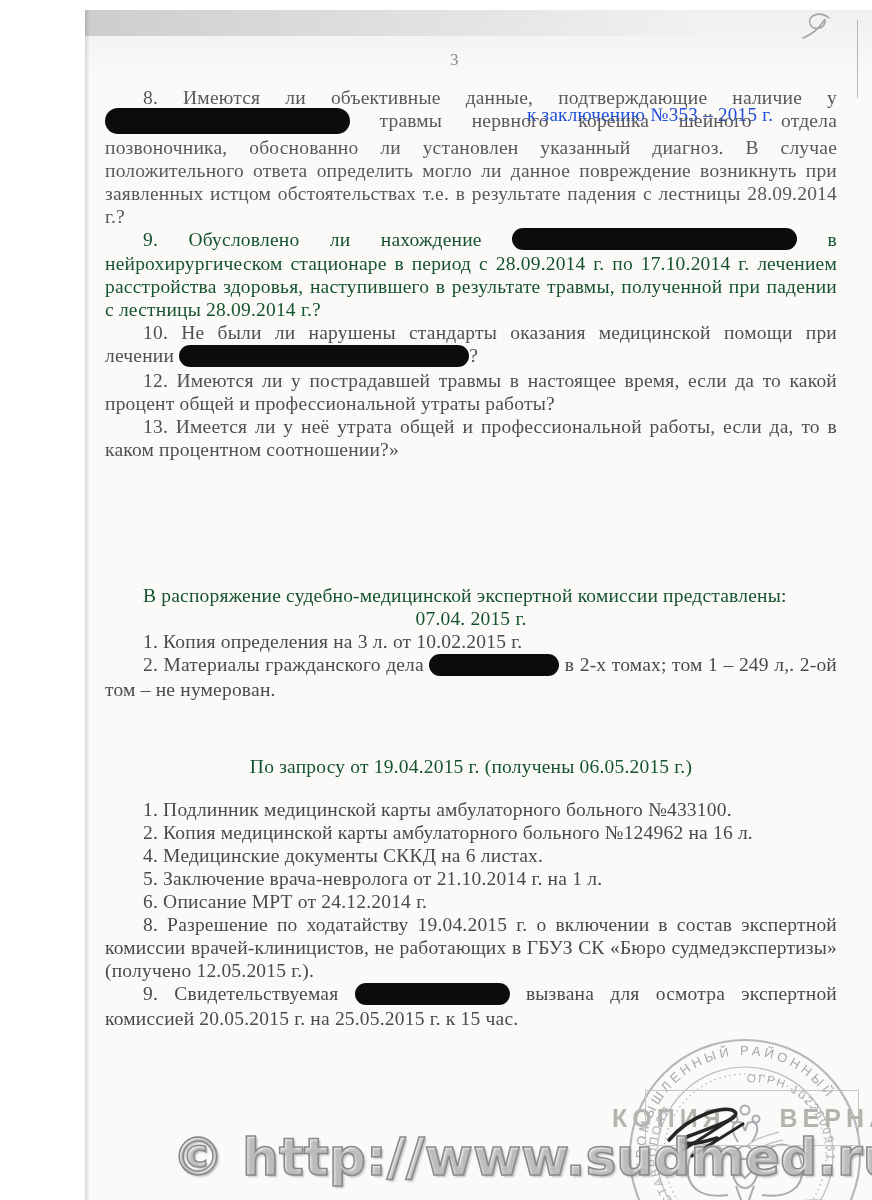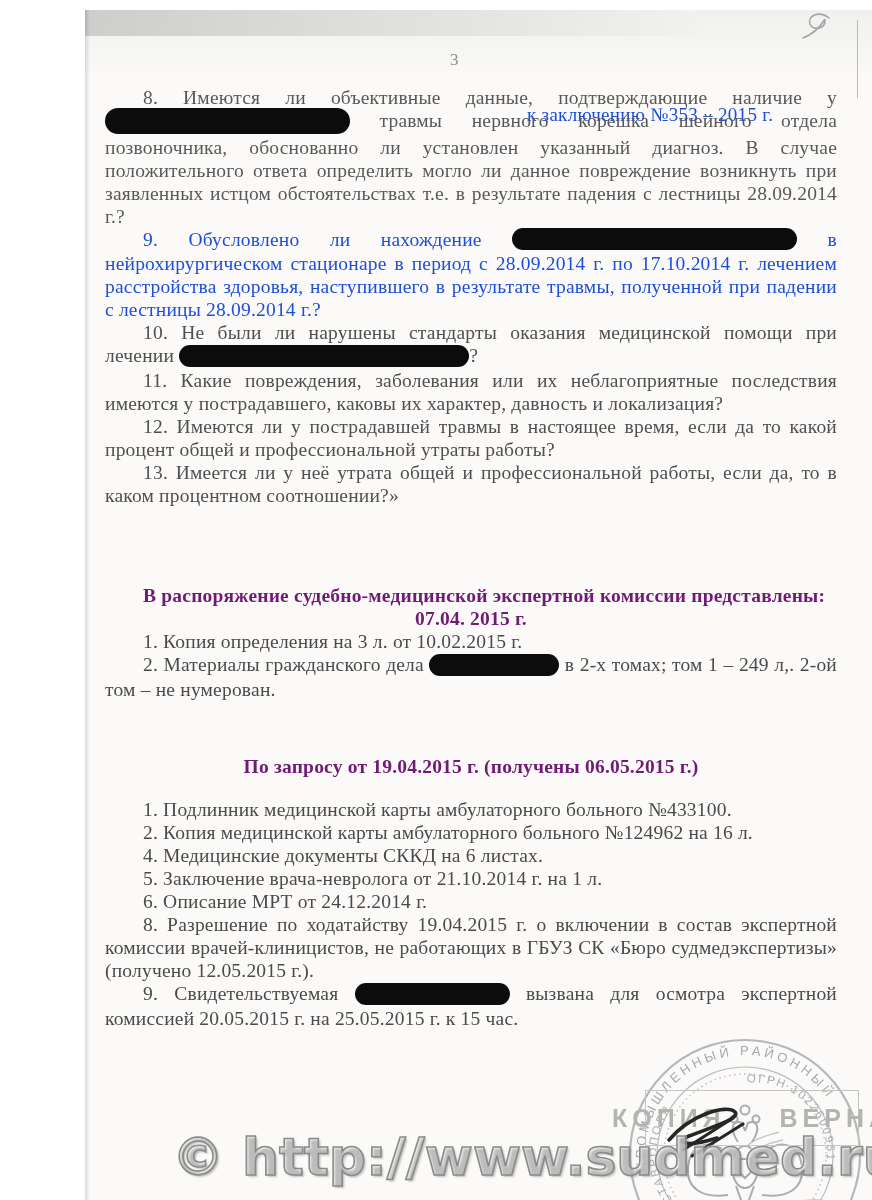--- a/index.html
+++ b/index.html
@@ -12,22 +12,22 @@
   .left-edge{position:absolute;left:85px;top:10px;width:5px;height:1190px;z-index:1;
              background:linear-gradient(to right,rgba(0,0,0,.13),rgba(0,0,0,0));}
   .right-line{position:absolute;left:857px;top:20px;width:1px;height:78px;background:#b8b8b5;z-index:1;}
 
   .pagenum{position:absolute;left:450px;top:50px;font-size:17px;color:#8d8d8d;z-index:3;}
   .headref{position:absolute;left:527px;top:72px;font-size:19px;color:#1d4ed8;z-index:3;letter-spacing:.3px;margin-top:32px;}
 
   .textcol{position:absolute;left:105px;width:732px;z-index:3;}
   .para{font-size:19.5px;line-height:23px;text-align:justify;text-indent:38px;
         letter-spacing:.2px;margin:0;}
-  .q8{color:#585858;} .q9{color:#1d4ed8;} .qx{color:#4f4f4f;}
-  .bold{font-weight:bold;color:#701a75;}
+  .q8{color:#585858;} .q9{color:#14532d;} .qx{color:#4f4f4f;}
+  .bold{font-weight:normal;color:#14532d;}
   .center{text-align:center;text-indent:0;}
   .questions{top:86px;}
   .provided{top:584px;}
   .request{top:755px;}
   .request .heading{margin-bottom:20px;}
   .reqlist{margin-top:4px;}
 
   .redact{display:inline-block;background:#0c0c0c;border-radius:12px;vertical-align:middle;
           transform:translateY(-2px);height:22px;}
   .redact.lg{height:26px;border-radius:13px;}
@@ -61,21 +61,20 @@
     <path d="M34,10 C24,2 12,8 15,16 C18,23 30,21 30,13 C30,7 28,22 8,30" stroke="#a4a4a4" stroke-width="1.6" fill="none" stroke-linecap="round"></path>
   </svg>
 
   <div class="pagenum">3</div>
   <div class="headref">к заключению №353 – 2015 г.</div>
 
   <div class="textcol questions">
     <p class="para q8"><span>8. Имеются ли объективные данные, подтверждающие наличие у </span><span class="redact lg w245"></span><span> травмы нервного корешка шейного отдела позвоночника, обоснованно ли установлен указанный диагноз. В случае положительного ответа определить могло ли данное повреждение возникнуть при заявленных истцом обстоятельствах т.е. в результате падения с лестницы 28.09.2014 г.?</span></p>
     <p class="para q9"><span>9. Обусловлено ли нахождение </span><span class="redact w285"></span><span> в нейрохирургическом стационаре в период с 28.09.2014 г. по 17.10.2014 г. лечением расстройства здоровья, наступившего в результате травмы, полученной при падении с лестницы 28.09.2014 г.?</span></p>
     <p class="para qx"><span>10. Не были ли нарушены стандарты оказания медицинской помощи при лечении </span><span class="redact w290"></span><span>?</span></p>
-    <p class="para qx">11. Какие повреждения, заболевания или их неблагоприятные последствия имеются у пострадавшего, каковы их характер, давность и локализация?</p>
     <p class="para qx">12. Имеются ли у пострадавшей травмы в настоящее время, если да то какой процент общей и профессиональной утраты работы?</p>
     <p class="para qx">13. Имеется ли у неё утрата общей и профессиональной работы, если да, то в каком процентном соотношении?»</p>
   </div>
 
   <div class="textcol provided">
     <p class="para bold">В распоряжение судебно-медицинской экспертной комиссии представлены:</p>
     <p class="para bold center">07.04. 2015 г.</p>
     <p class="para">1. Копия определения на 3 л. от 10.02.2015 г.</p>
     <p class="para"><span>2. Материалы гражданского дела </span><span class="redact w130"></span><span> в 2-х томах; том 1 – 249 л,. 2-ой том – не нумерован.</span></p>
   </div>

